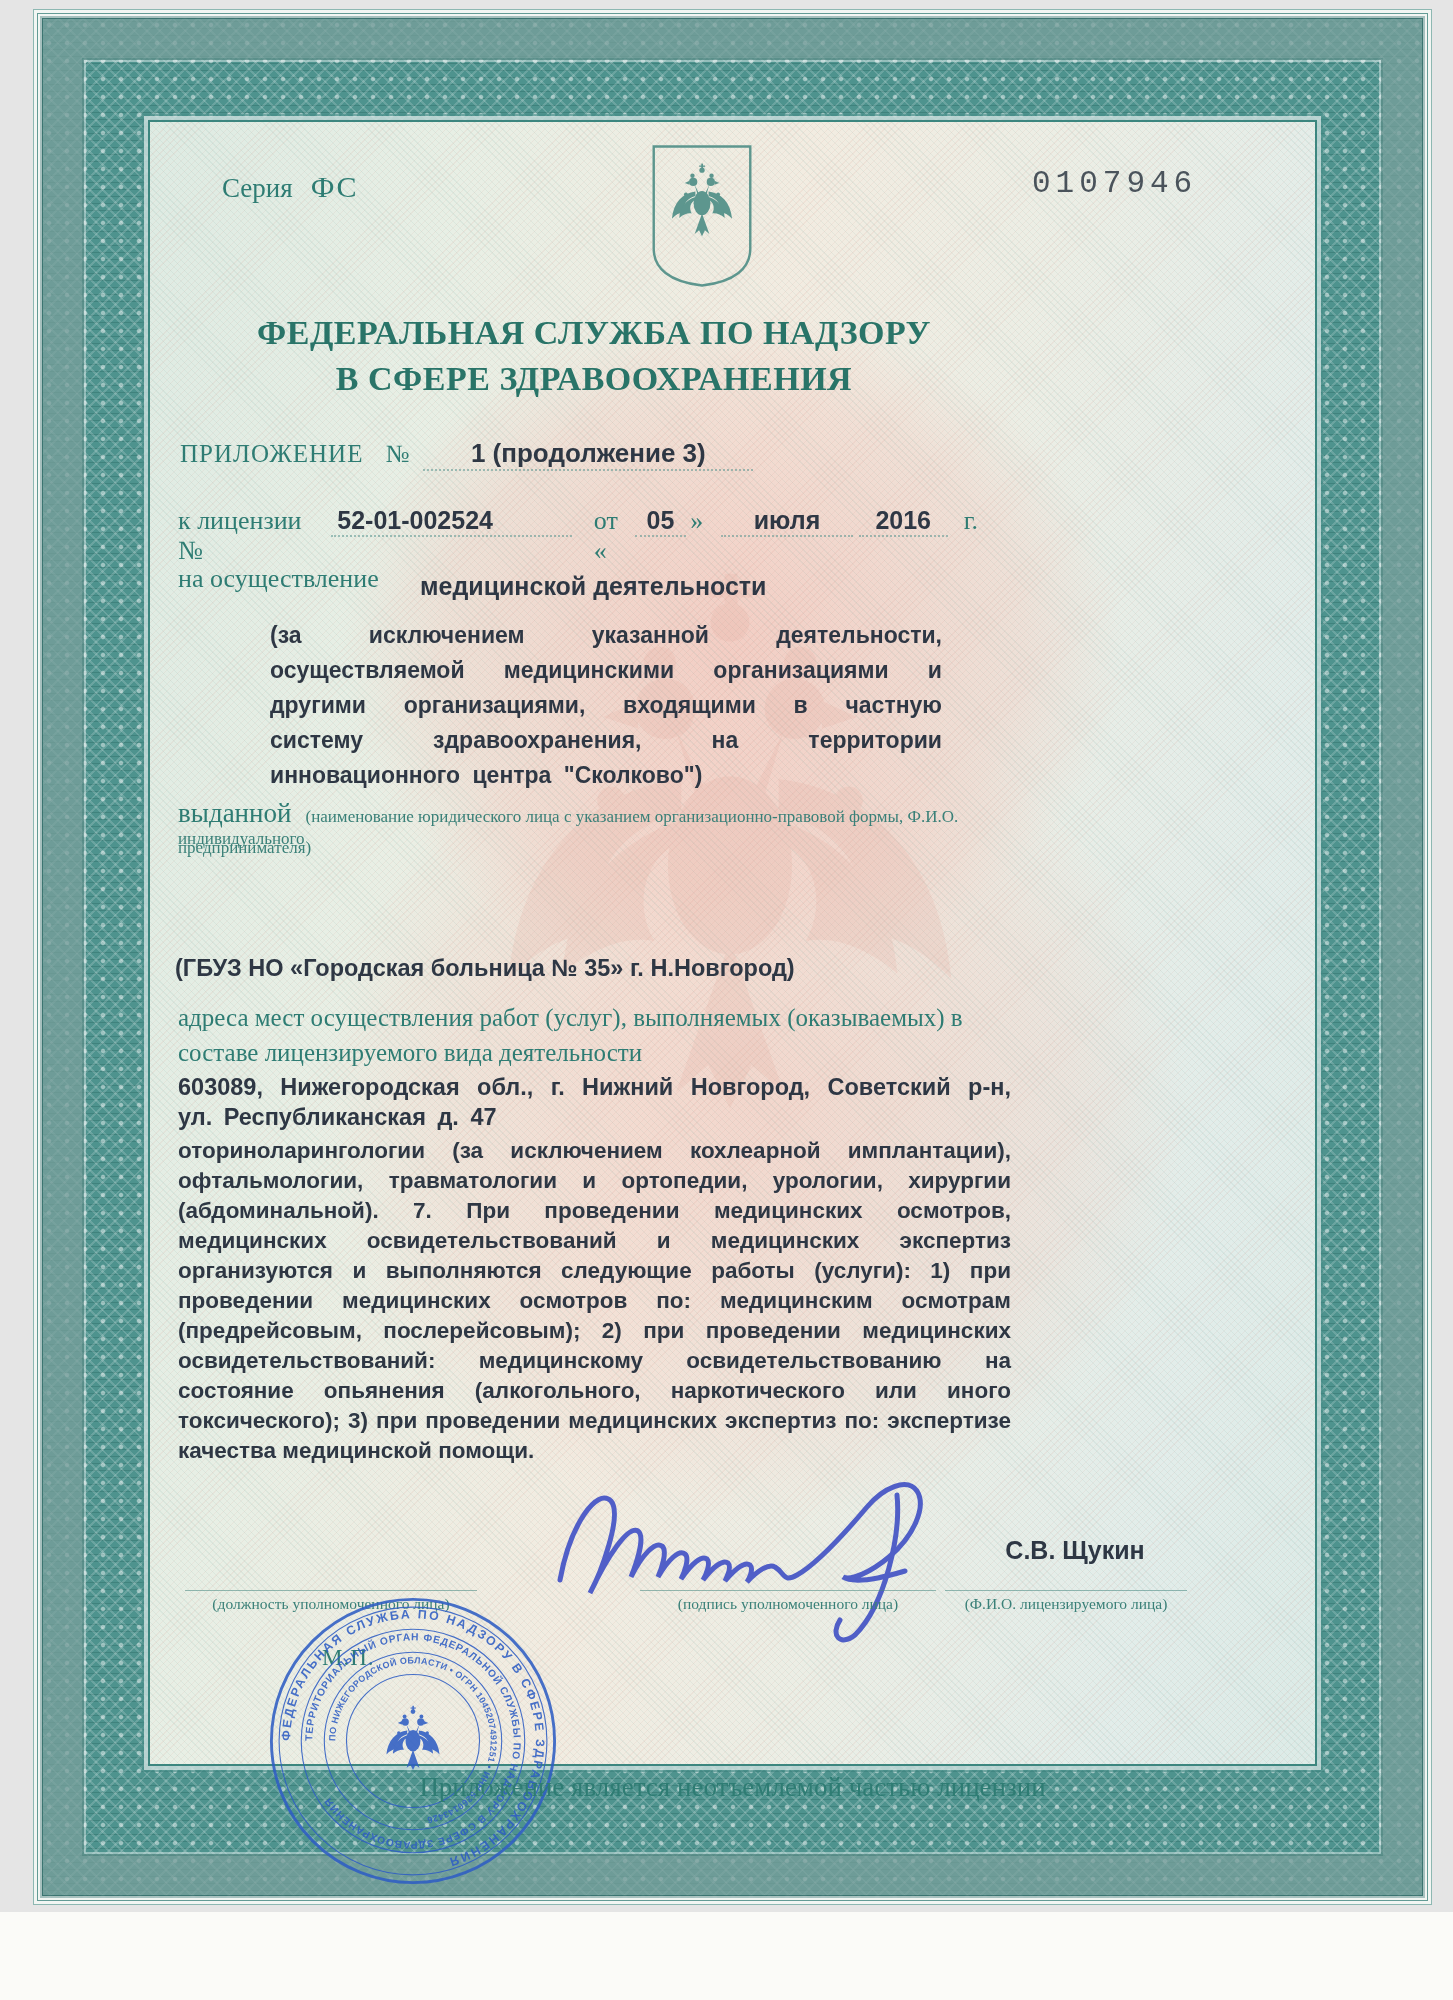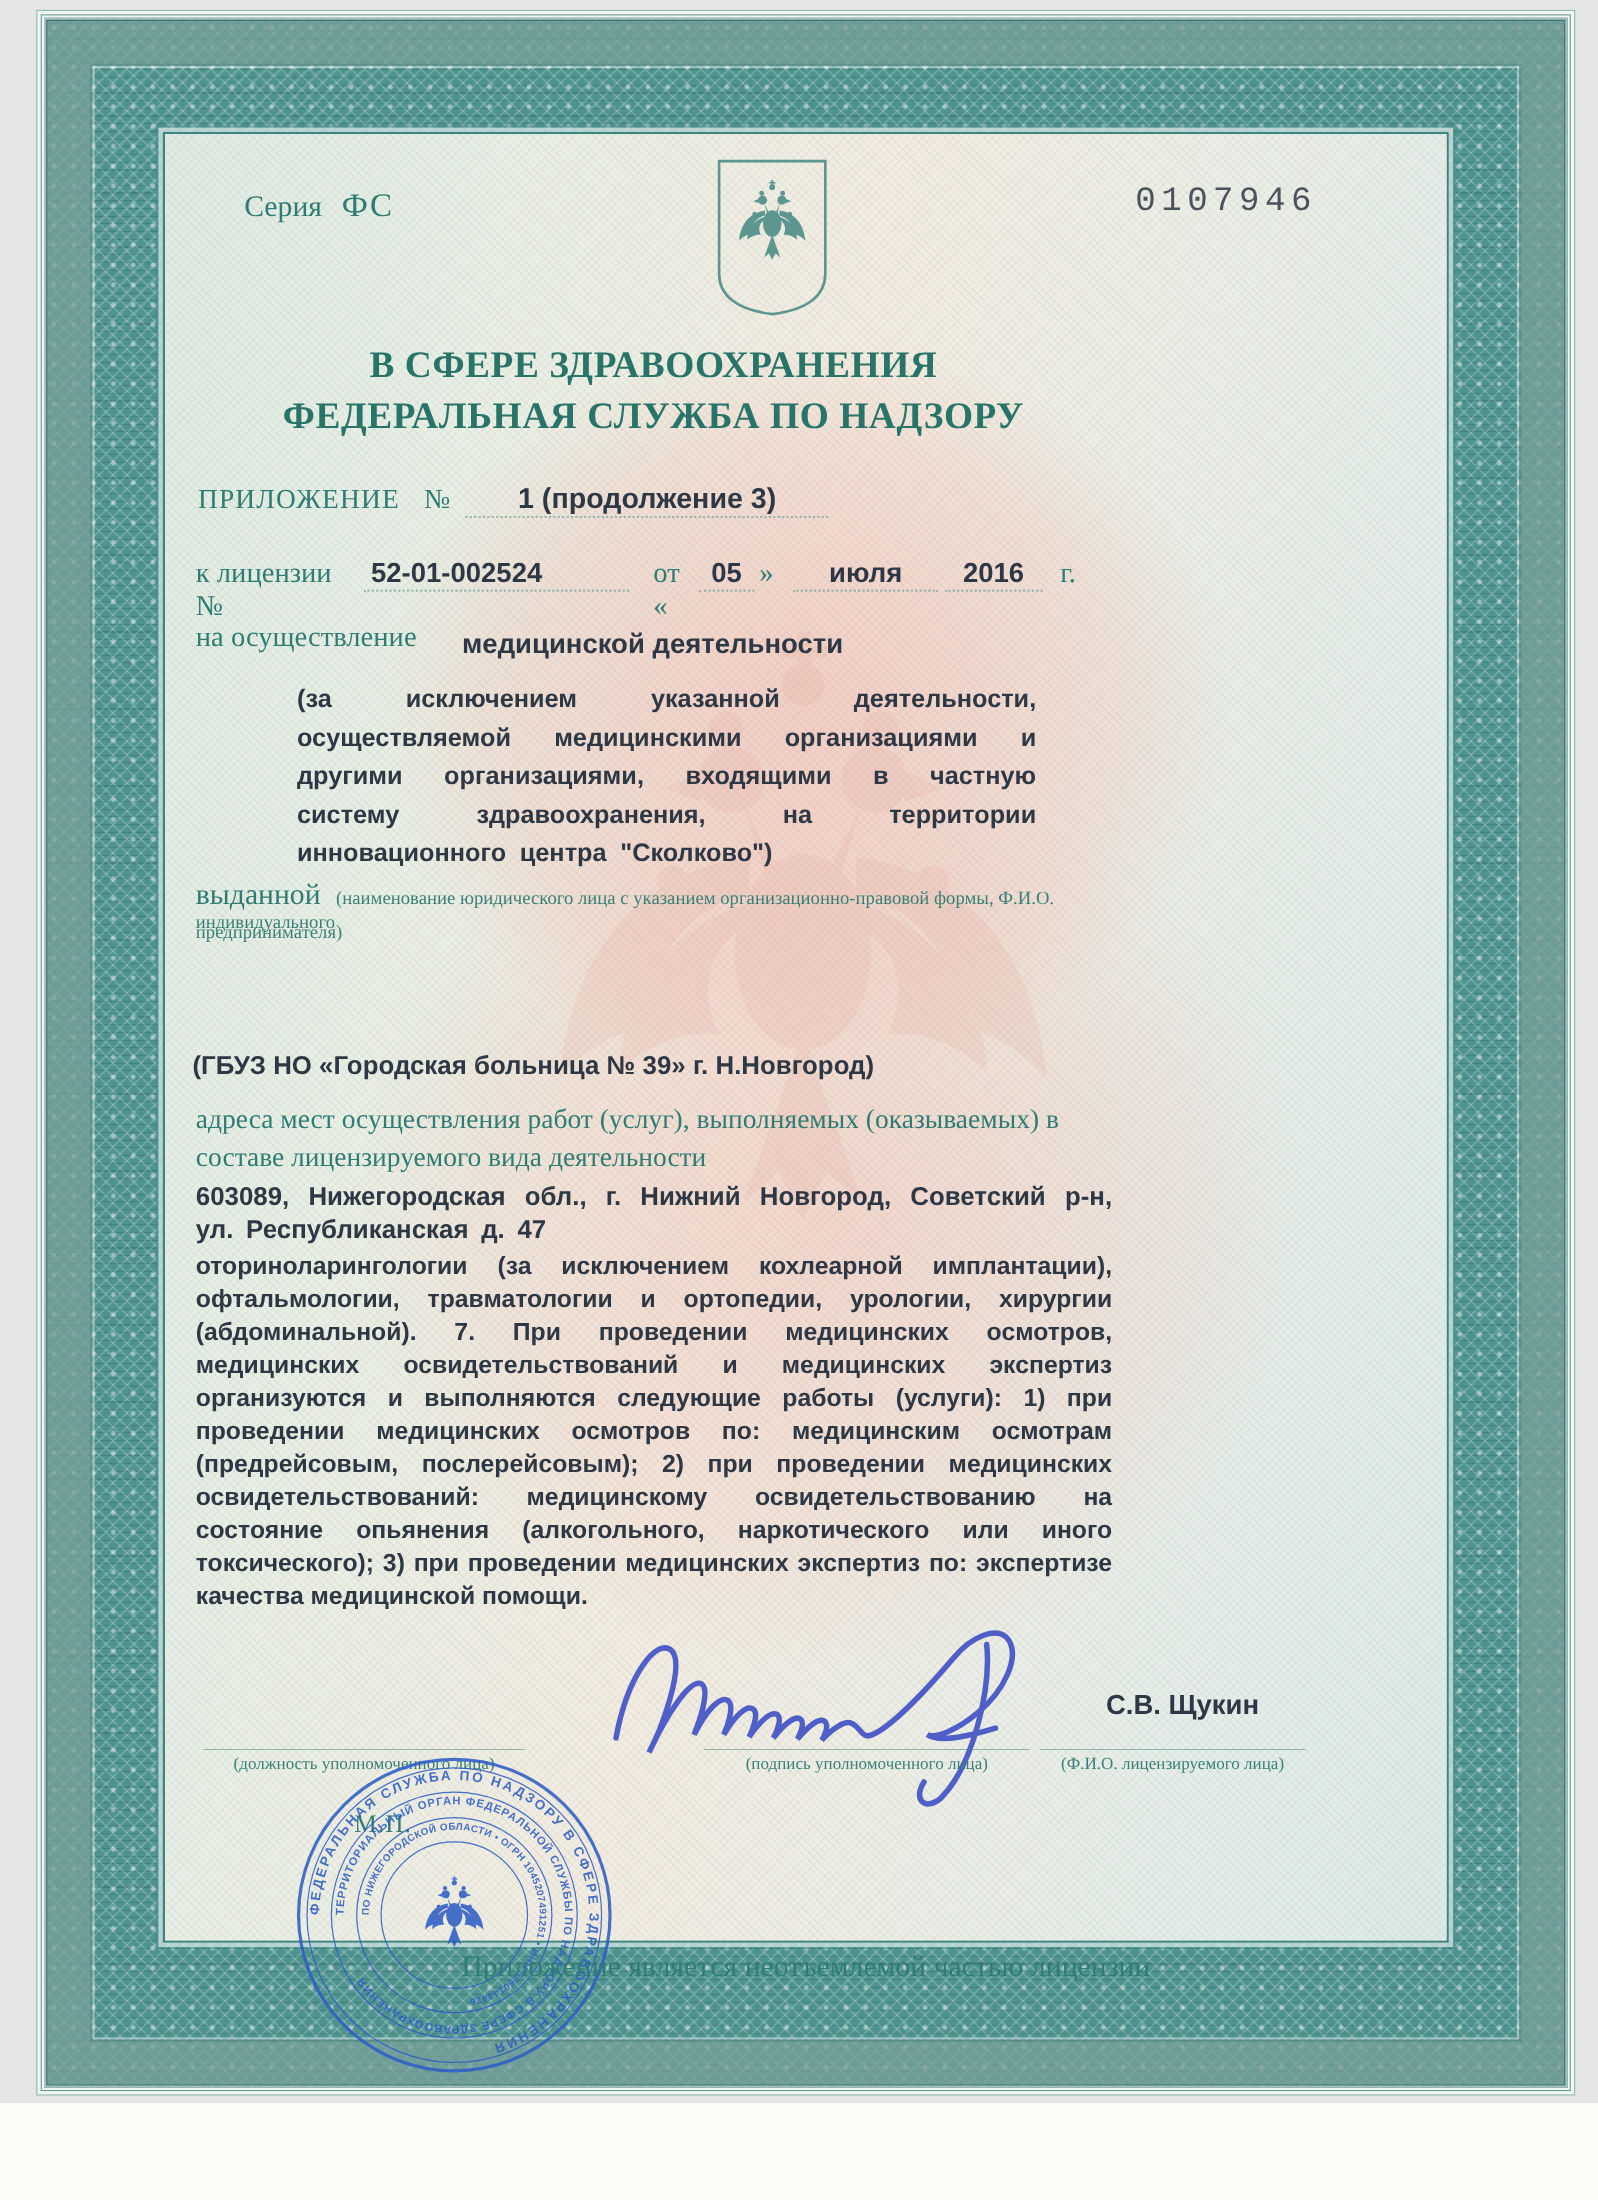--- a/index.html
+++ b/index.html
@@ -131,22 +131,22 @@
   </div>
 
   <svg class="abs emblem" viewBox="0 0 116 156">
     <path d="M8,6 H108 V112 C108 132 92 146 58 150 C24 146 8 132 8 112 Z" fill="none" stroke="#5d968e" stroke-width="2.5"></path>
     <use href="#eagle" x="20" y="22" width="76" height="84" style="color:#5d968e"></use>
   </svg>
 
   <div class="abs serial">0107946</div>
 
   <div class="abs title serif">
+    <div>ФЕДЕРАЛЬНАЯ СЛУЖБА ПО НАДЗОРУ</div>
     <div>В СФЕРЕ ЗДРАВООХРАНЕНИЯ</div>
-    <div>ФЕДЕРАЛЬНАЯ СЛУЖБА ПО НАДЗОРУ</div>
   </div>
 
   <div class="abs row row-appendix">
     <span class="lbl-appendix serif teal">ПРИЛОЖЕНИЕ</span>
     <span class="numsign serif teal">№</span>
     <span class="fill-appendix fillin">1 (продолжение 3)</span>
   </div>
 
   <div class="abs row row-license">
     <span class="lbl-lic serif teal">к лицензии №</span>
@@ -163,21 +163,21 @@
   <div class="abs val-activity fillin">медицинской деятельности</div>
 
   <div class="abs par exception">(за исключением указанной деятельности, осуществляемой медицинскими организациями и другими организациями, входящими в частную систему здравоохранения, на территории инновационного центра "Сколково")</div>
 
   <div class="abs issued-line">
     <span class="issued-lbl serif teal">выданной</span>
     <span class="issued-note serif">(наименование юридического лица с указанием организационно-правовой формы, Ф.И.О. индивидуального</span>
   </div>
   <div class="abs issued-note2 serif">предпринимателя)</div>
 
-  <div class="abs org-short">(ГБУЗ НО «Городская больница № 39» г. Н.Новгород)</div>
+  <div class="abs org-short">(ГБУЗ НО «Городская больница № 35» г. Н.Новгород)</div>
 
   <div class="abs addr-lbl serif">адреса мест осуществления работ (услуг), выполняемых (оказываемых) в составе лицензируемого вида деятельности</div>
   <div class="abs par address">603089, Нижегородская обл., г. Нижний Новгород, Советский р-н, ул. Республиканская д. 47</div>
   <div class="abs par works">оториноларингологии (за исключением кохлеарной имплантации), офтальмологии, травматологии и ортопедии, урологии, хирургии (абдоминальной). 7. При проведении медицинских осмотров, медицинских освидетельствований и медицинских экспертиз организуются и выполняются следующие работы (услуги): 1) при проведении медицинских осмотров по: медицинским осмотрам (предрейсовым, послерейсовым); 2) при проведении медицинских освидетельствований: медицинскому освидетельствованию на состояние опьянения (алкогольного, наркотического или иного токсического); 3) при проведении медицинских экспертиз по: экспертизе качества медицинской помощи.</div>
 
 
   <svg class="abs sig-svg" viewBox="0 0 430 230">
     <g fill="none" stroke="#4353c5" stroke-width="5" stroke-linecap="round" opacity=".92">
       <path d="M15,155 C25,100 52,62 66,76 C78,90 55,150 45,168 C62,132 83,100 93,106 C101,112 90,142 86,152
                C97,130 110,116 117,121 C123,126 116,145 113,152 C123,135 134,124 140,129 C145,133 139,148 136,154

